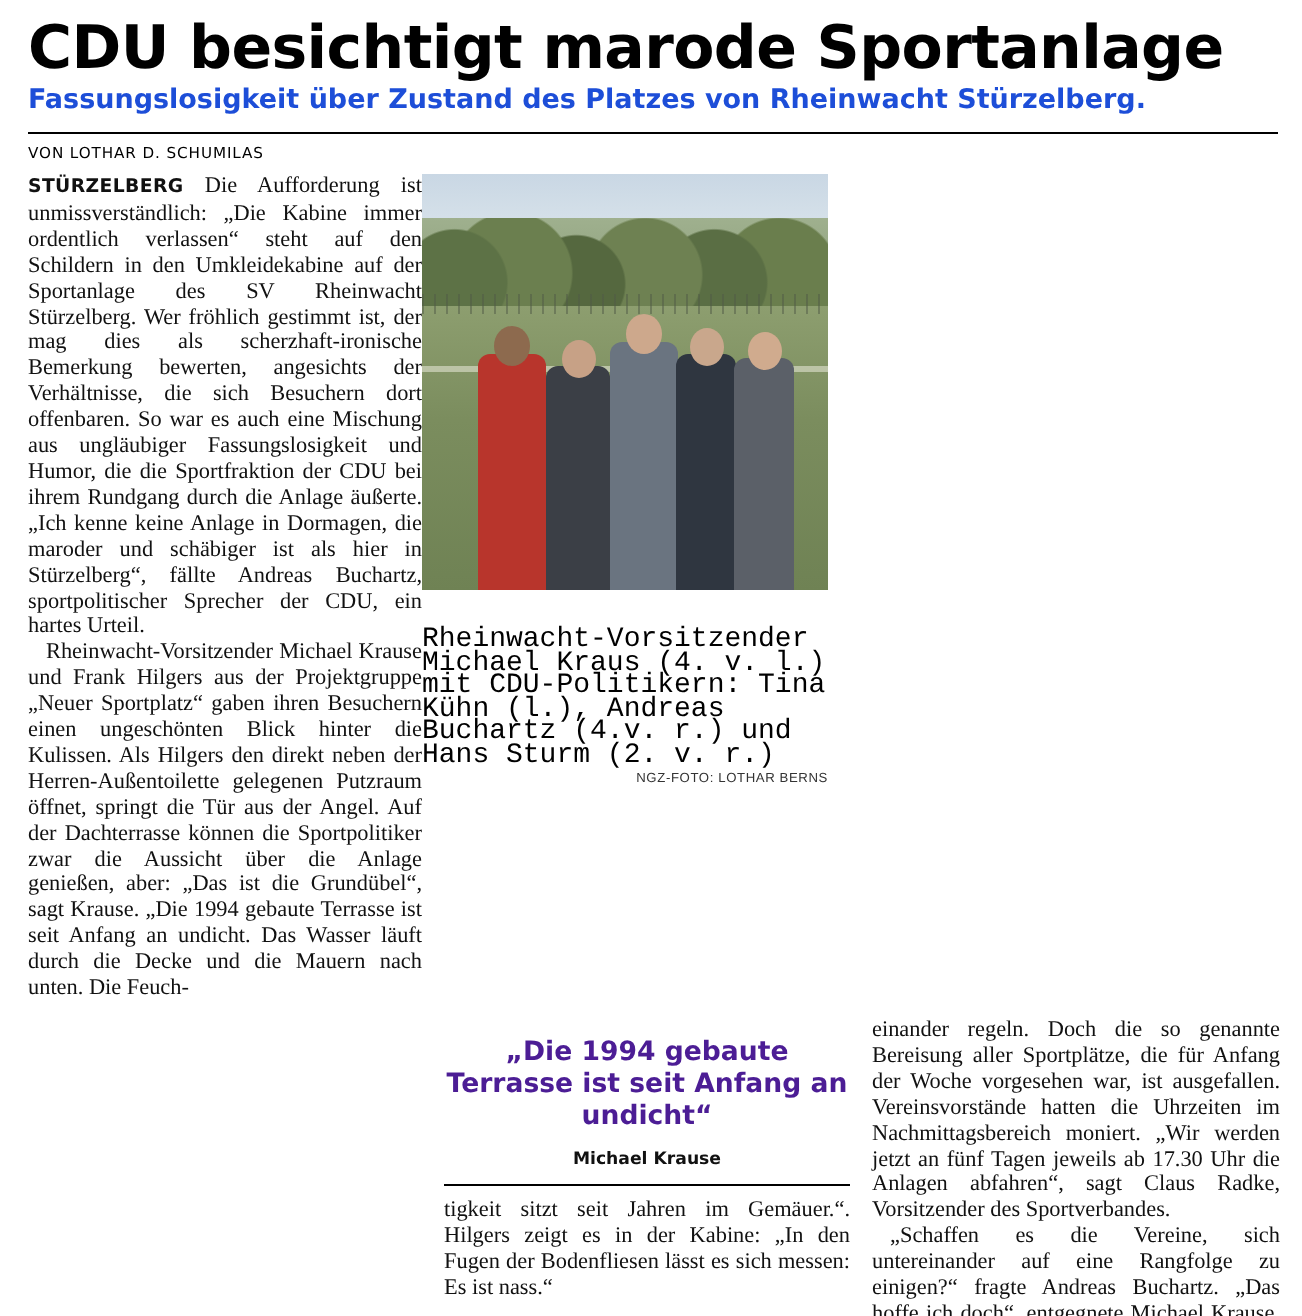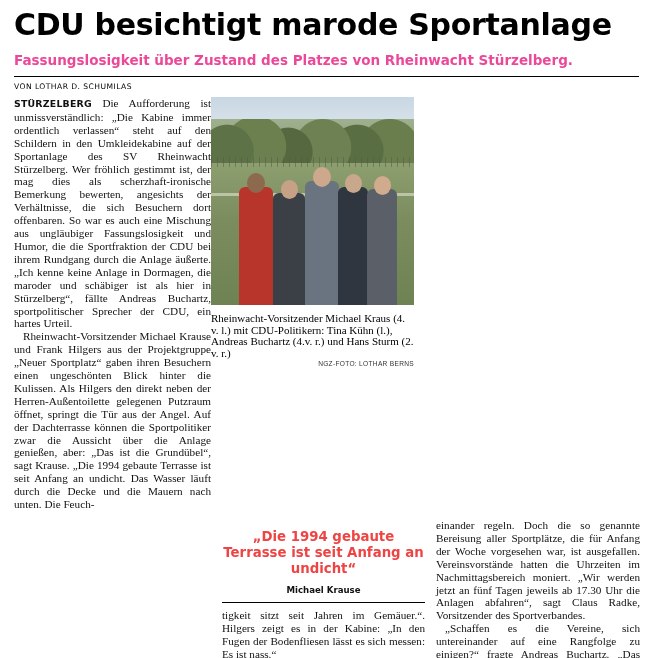--- a/index.html
+++ b/index.html
@@ -28,22 +28,22 @@
     line-height: 34px;
     letter-spacing: -0.3px;
     margin: 2px 0 0 0;
     color: #000;
   }
   .subhead {
     font-family: "DejaVu Sans", sans-serif;
     font-weight: bold;
     font-size: 13.5px;
     line-height: 17px;
-    margin: 10px 0 0 0;
-    color: #ec4899;
+    margin: 0 0 0 0;
+    color: #1d4ed8;
   }
   .rule {
     border: none;
     border-top: 1px solid #000;
     margin: 7px 0 5px 0;
   }
   .byline {
     font-family: "DejaVu Sans", sans-serif;
     font-size: 7.6px;
     letter-spacing: 0.45px;
@@ -122,24 +122,24 @@
     position: absolute;
     bottom: 0;
     border-radius: 6px 6px 0 0;
   }
   .p-head {
     position: absolute;
     border-radius: 50%;
     background: #c8a48a;
   }
   .caption {
-    font-family: Liberation Serif, serif;
-    font-size: 11px;
+    font-family: Liberation Mono, monospace;
+    font-size: 14px;
     line-height: 11.6px;
-    margin: 8px 0 0 0;
+    margin: 20px 0 0 0;
     color: #000;
   }
   .credit {
     font-family: Liberation Sans, sans-serif;
     font-size: 6.6px;
     letter-spacing: 0.3px;
     text-align: right;
     color: #333;
     margin: 1px 0 0 0;
   }
@@ -148,21 +148,21 @@
   .quote-box {
     width: 203px;
     margin-top: 10px;
     text-align: center;
   }
   .quote-text {
     font-family: "DejaVu Sans", sans-serif;
     font-weight: bold;
     font-size: 13.3px;
     line-height: 16px;
-    color: #ef4444;
+    color: #4c1d95;
     margin: 0;
   }
   .quote-name {
     font-family: "DejaVu Sans", sans-serif;
     font-weight: bold;
     font-size: 8.6px;
     margin: 8px 0 0 0;
   }
   .quote-role {
     font-family: "DejaVu Sans", sans-serif;

